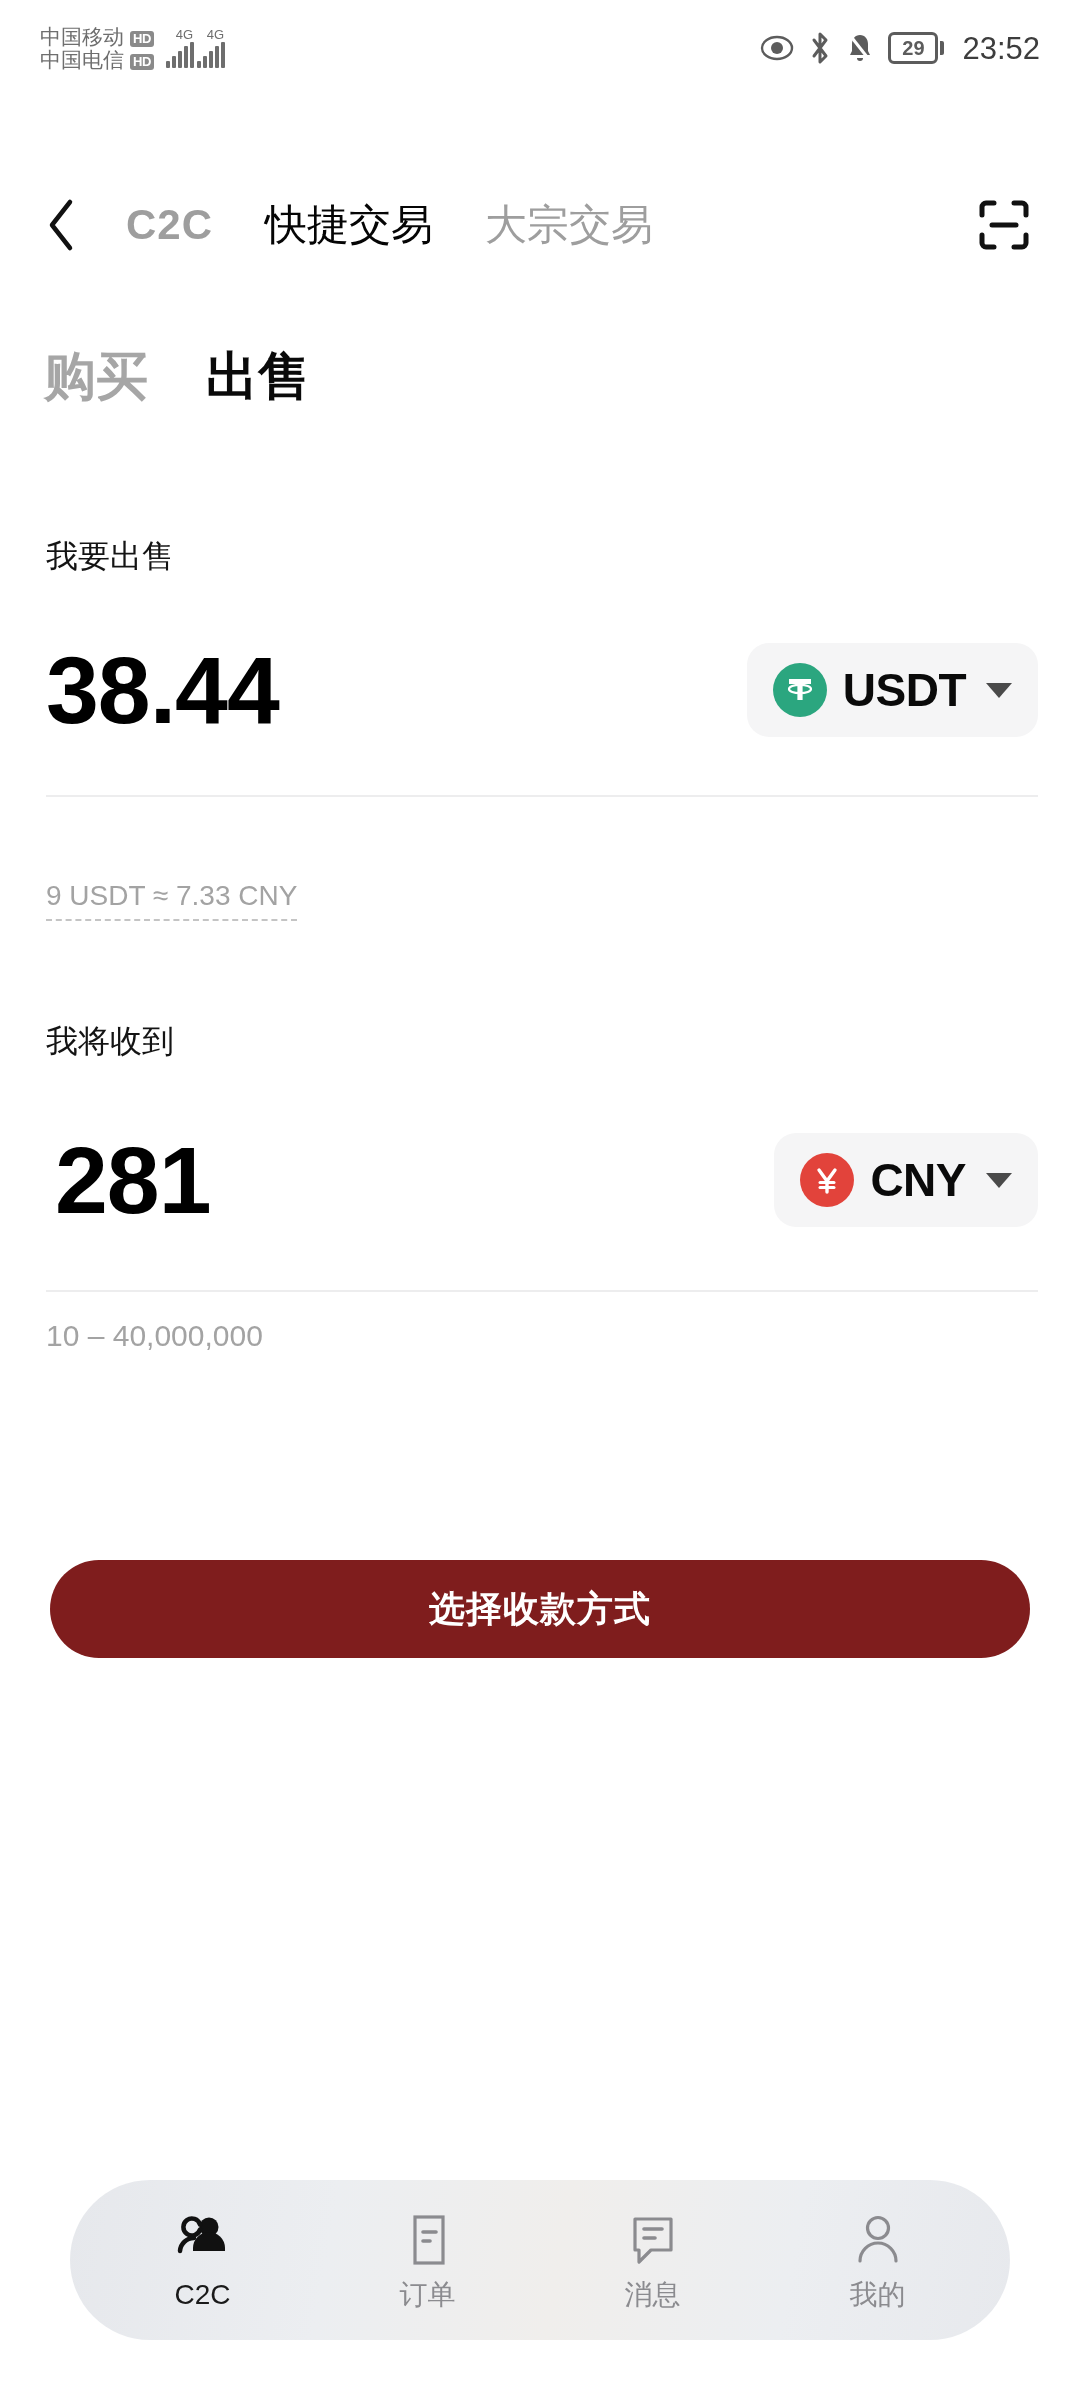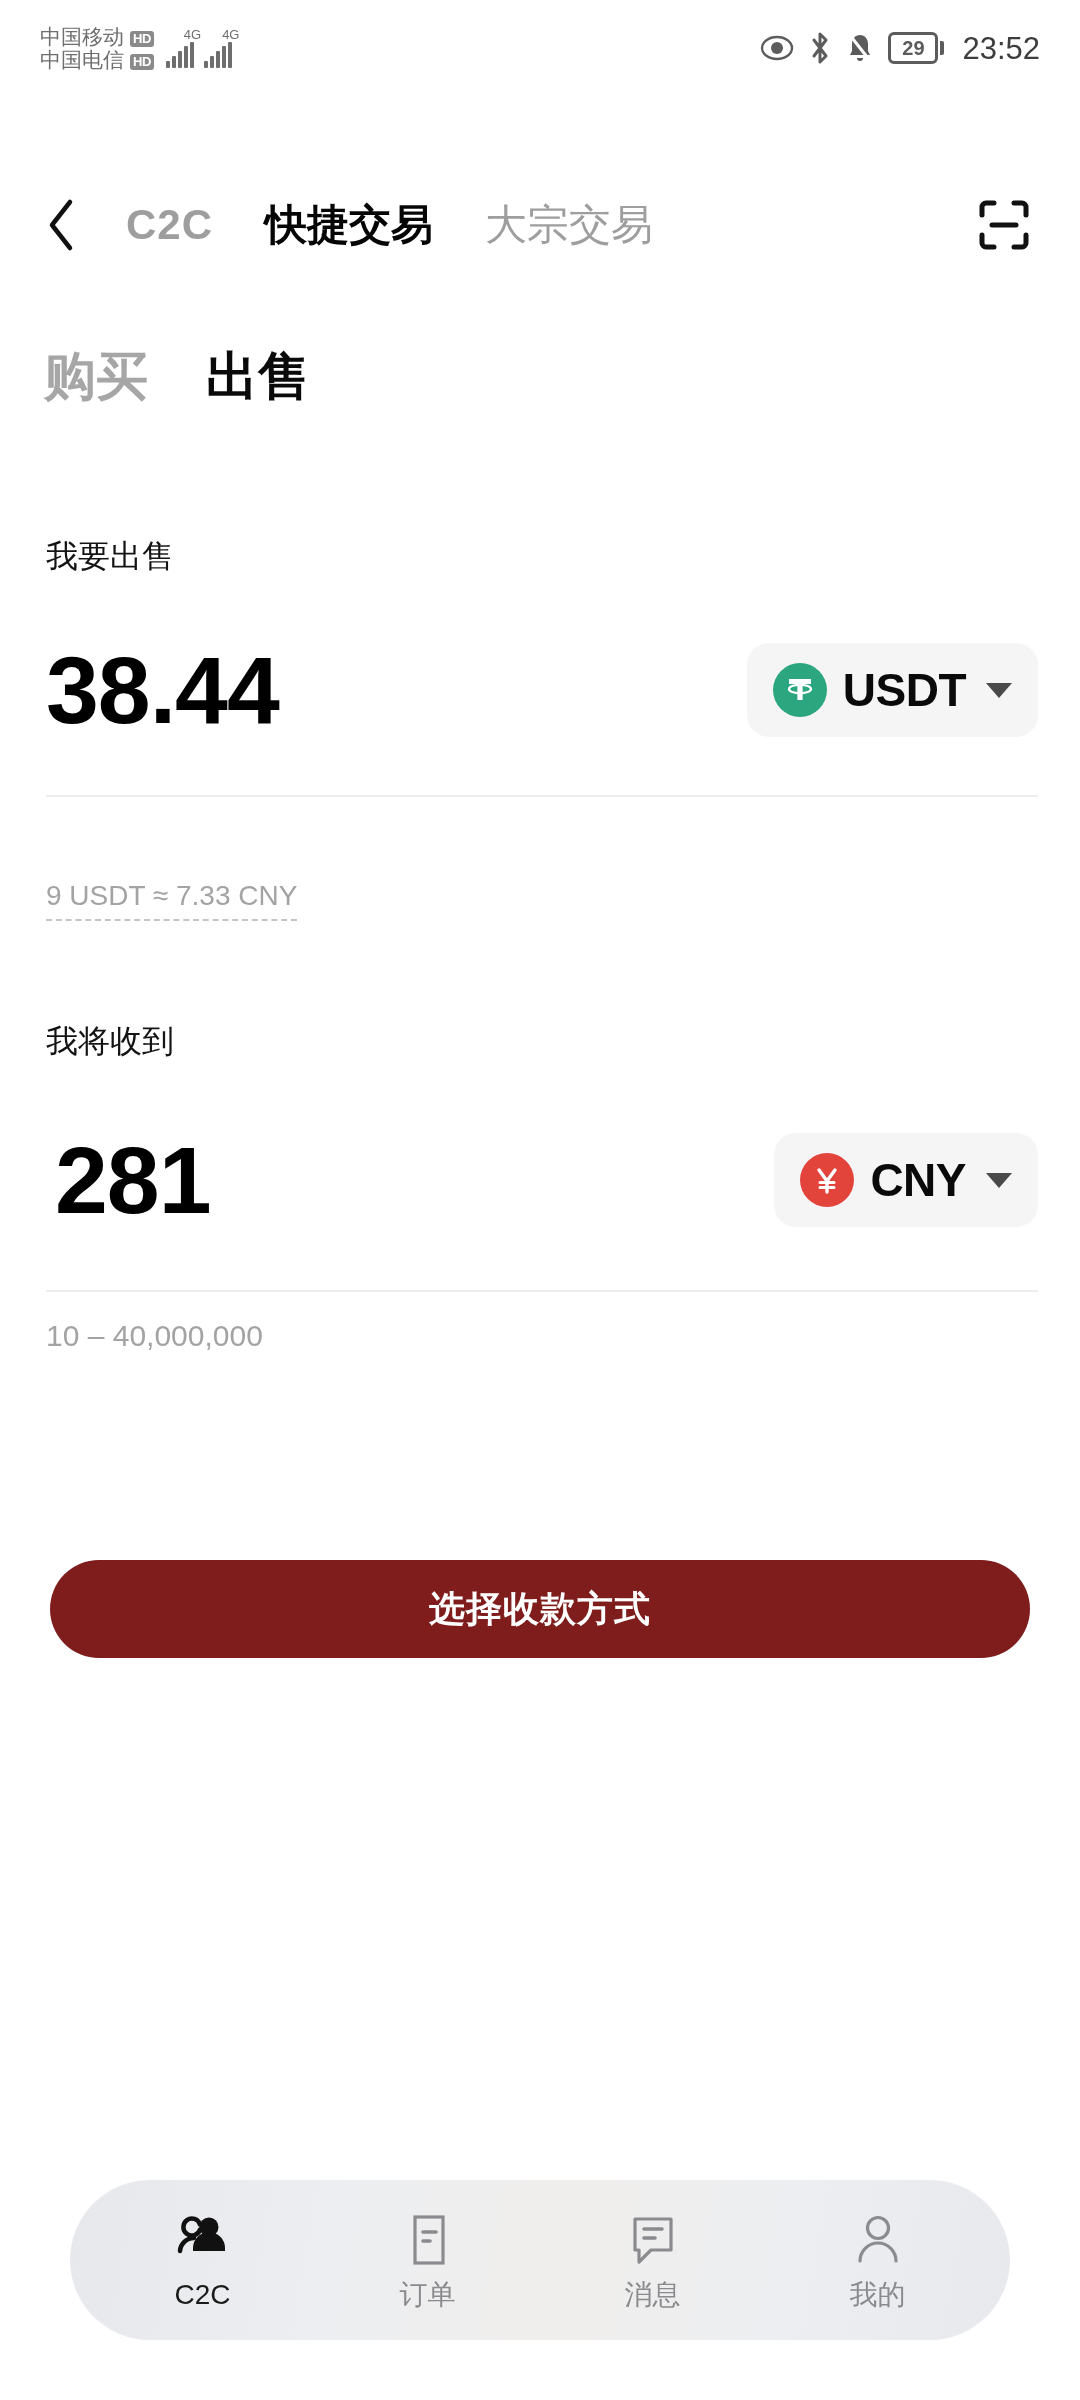--- a/index.html
+++ b/index.html
@@ -20,21 +20,21 @@
   .sb-left { display:flex; align-items:center; gap:8px; }
   .carriers { display:flex; flex-direction:column; justify-content:center; gap:2px; }
   .carrier-row { display:flex; align-items:flex-end; gap:6px; }
   .carrier-name { font-size:21px; color:#6e6e6e; letter-spacing:0px; line-height:1; }
   .hd-badge {
     font-size:13px; font-weight:bold; color:#ffffff; background:#8a8a8a;
     border-radius:3px; padding:1px 3px; line-height:1.05; letter-spacing:-0.5px;
   }
   .sig-group { display:flex; align-items:flex-end; gap:3px; margin-left:4px; }
   .sig-unit { display:flex; flex-direction:column; align-items:flex-start; }
-  .sig-label { font-size:13px; color:#6e6e6e; line-height:1; margin-bottom:1px; margin-left:18px;}
+  .sig-label { font-size:13px; color:#6e6e6e; line-height:1; margin-bottom:1px; margin-left:10px;}
   .bars { display:flex; align-items:flex-end; gap:2px; height:26px; }
   .bars i { display:block; width:4px; background:#6e6e6e; border-radius:1px; }
   .bars i:nth-child(1){height:7px;}
   .bars i:nth-child(2){height:12px;}
   .bars i:nth-child(3){height:17px;}
   .bars i:nth-child(4){height:22px;}
   .bars i:nth-child(5){height:26px;}
 
   .sb-right { display:flex; align-items:center; gap:14px; }
   .sb-icon { color:#5c5c5c; display:flex; align-items:center; }
@@ -51,21 +51,21 @@
 
   
   .navbar {
     position:absolute; top:170px; left:0; width:1080px; height:110px;
     display:flex; align-items:center; padding:0 44px;
   }
   .back-btn { width:60px; display:flex; align-items:center; justify-content:flex-start; cursor:pointer; }
   .nav-tabs { display:flex; align-items:baseline; gap:52px; margin-left:22px; }
   .nav-tab { font-size:42px; color:#9e9e9e; line-height:1; cursor:pointer; }
   .nav-tab.c2c { font-weight:bold; color:#9e9e9e; letter-spacing:1px; }
-  .nav-tab.active { color:#050505; font-weight:bold; }
+  .nav-tab.active { color:#050505; font-weight:normal; }
   .scan-btn { margin-left:auto; width:64px; height:64px; display:flex; align-items:center; justify-content:center; cursor:pointer; }
 
   
   .bs-tabs {
     position:absolute; top:350px; left:44px;
     display:flex; align-items:center; gap:58px;
   }
   .bs-tab { font-size:52px; line-height:1; color:#a6a6a6; font-weight:bold; cursor:pointer; }
   .bs-tab.active { color:#0a0a0a; }
 

